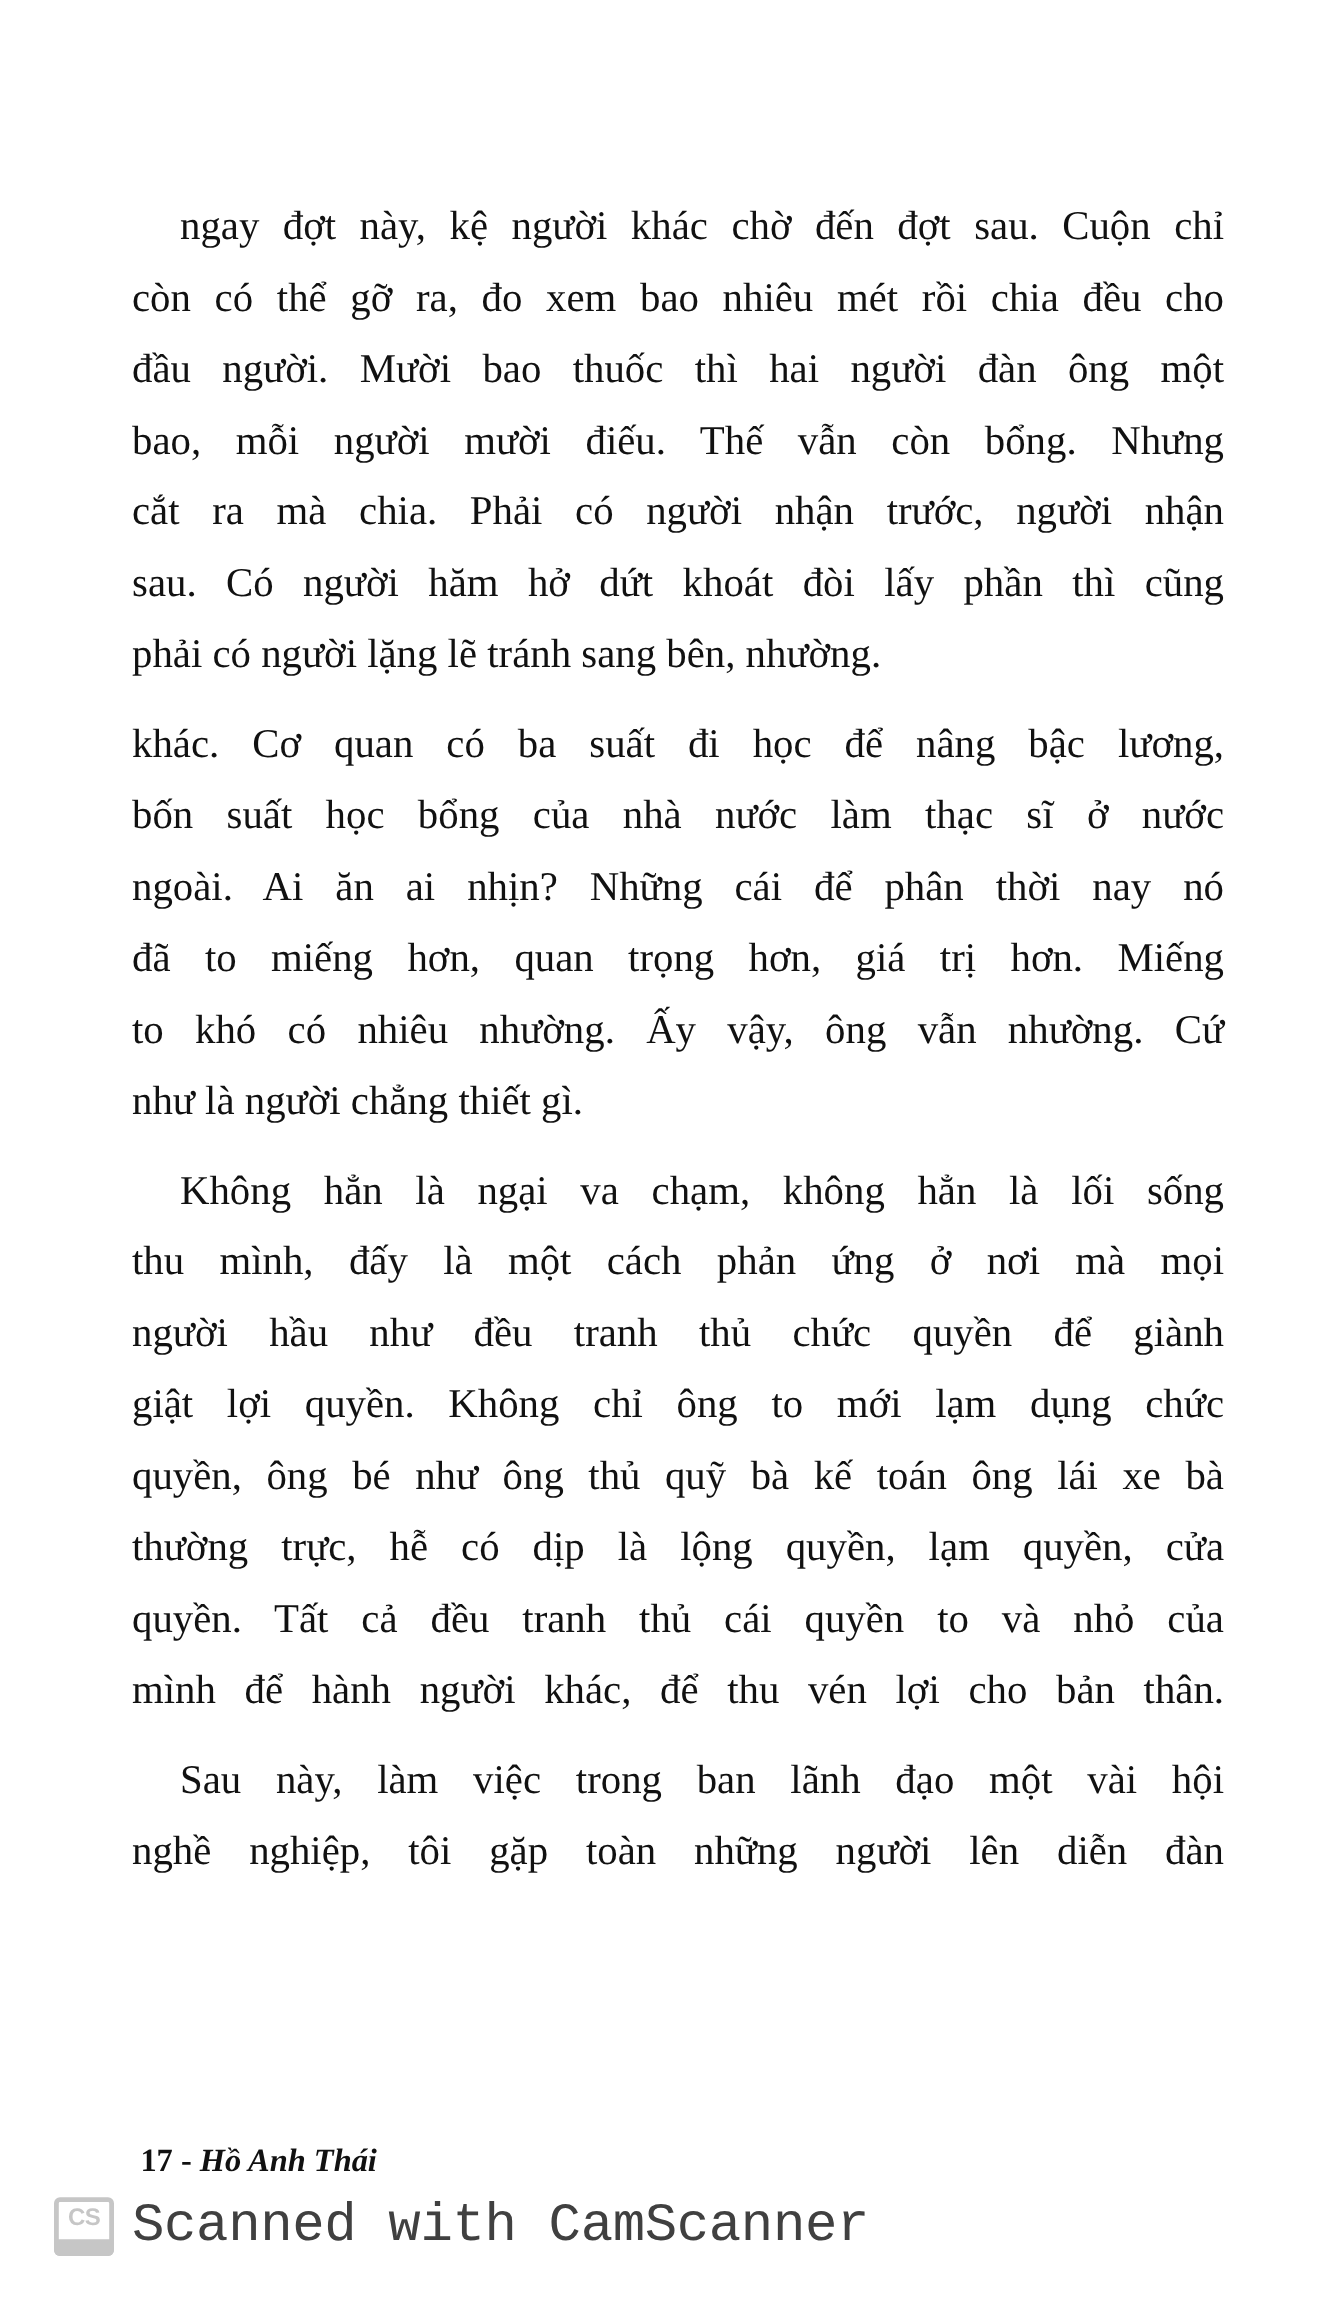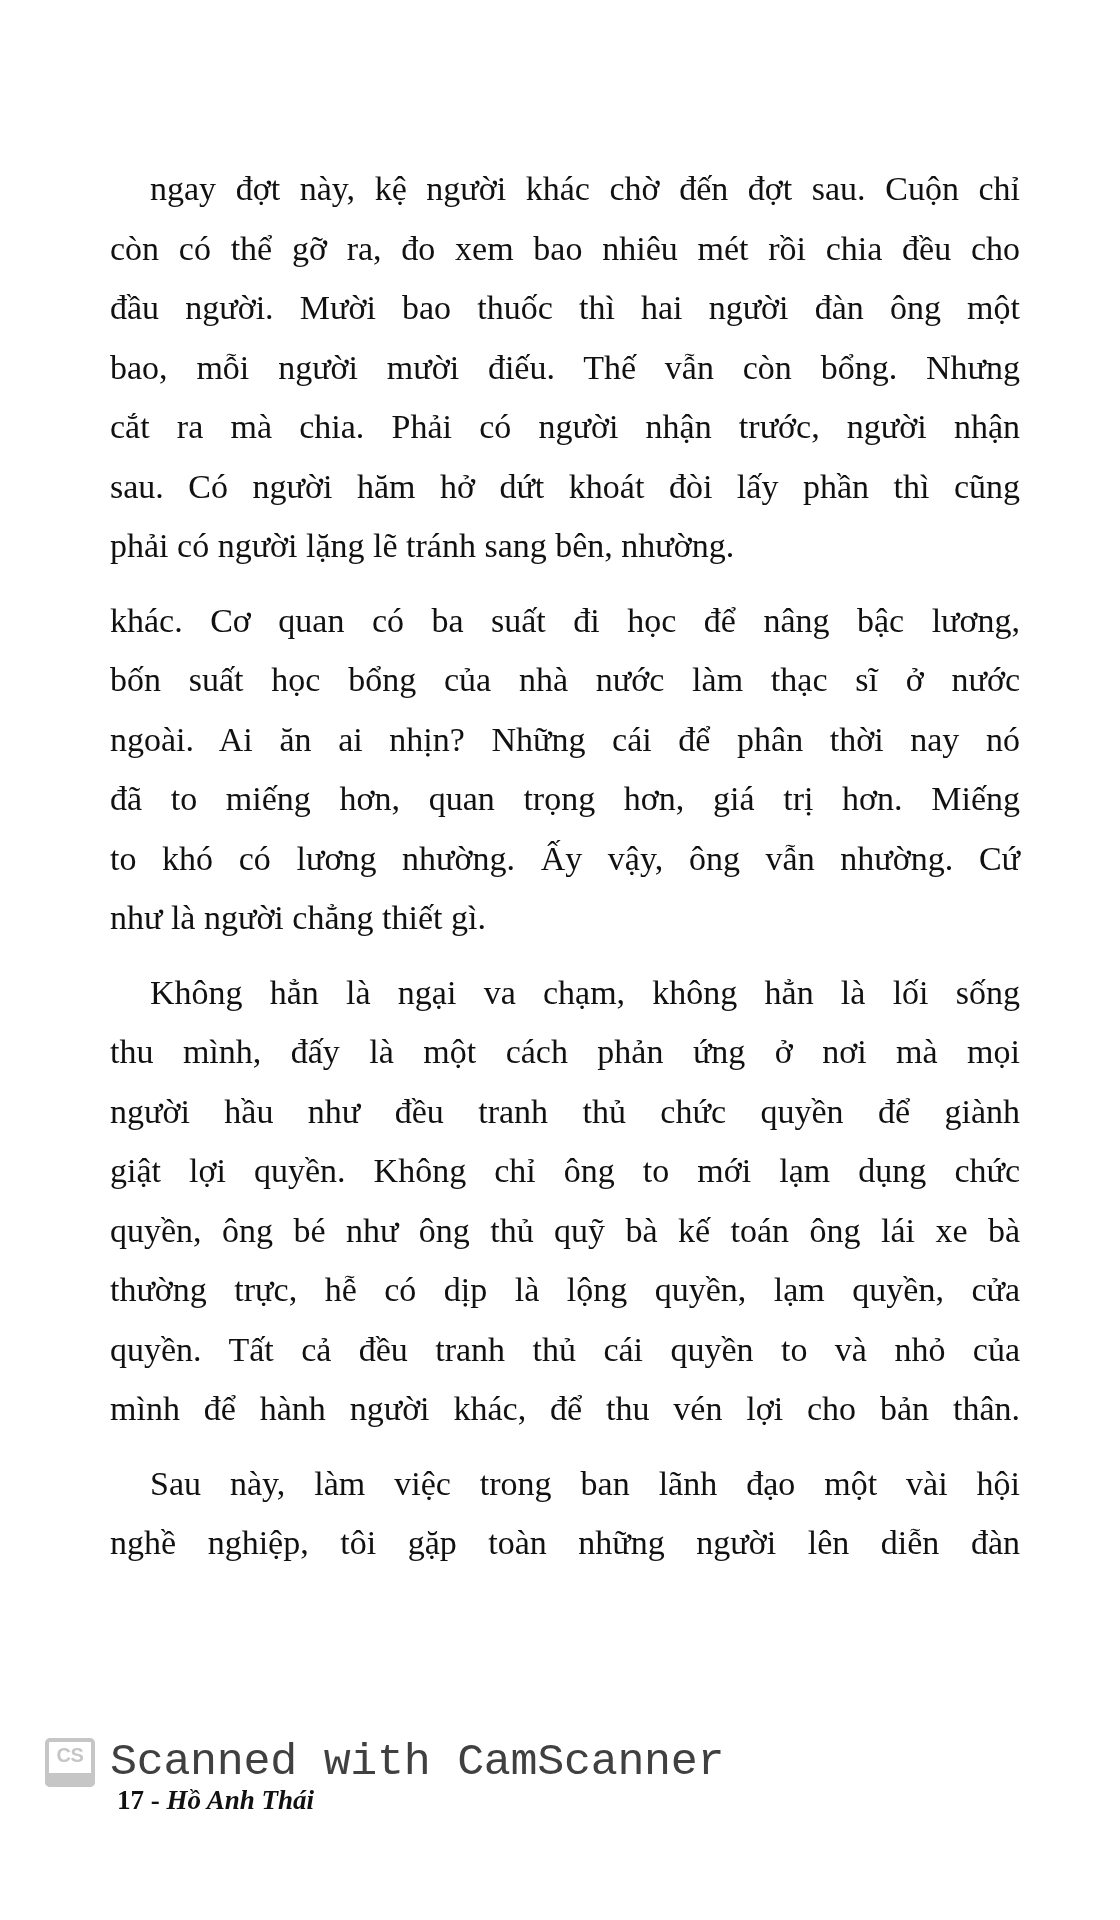--- a/index.html
+++ b/index.html
@@ -49,21 +49,21 @@
     font-weight: bold;
     color: #111111;
     white-space: nowrap;
   }
   .footer .author {
     font-style: italic;
   }
   .watermark {
     position: absolute;
     left: 45px;
-    top: 1737px;
+    top: 1830px;
     height: 50px;
     display: flex;
     align-items: center;
   }
   .cs-logo {
     width: 50px;
     height: 49px;
     box-sizing: border-box;
     border: 4px solid #c6c6c6;
     border-radius: 5px;
@@ -114,21 +114,21 @@
     <span class="line">cắt ra mà chia. Phải có người nhận trước, người nhận</span>
     <span class="line">sau. Có người hăm hở dứt khoát đòi lấy phần thì cũng</span>
     <span class="line last">phải có người lặng lẽ tránh sang bên, nhường.</span>
   </div>
 
   <div class="paragraph">
     <span class="line">khác. Cơ quan có ba suất đi học để nâng bậc lương,</span>
     <span class="line">bốn suất học bổng của nhà nước làm thạc sĩ ở nước</span>
     <span class="line">ngoài. Ai ăn ai nhịn? Những cái để phân thời nay nó</span>
     <span class="line">đã to miếng hơn, quan trọng hơn, giá trị hơn. Miếng</span>
-    <span class="line">to khó có lương nhường. Ấy vậy, ông vẫn nhường. Cứ</span>
+    <span class="line">to khó có nhiêu nhường. Ấy vậy, ông vẫn nhường. Cứ</span>
     <span class="line last">như là người chẳng thiết gì.</span>
   </div>
 
   <div class="paragraph">
     <span class="line first">Không hẳn là ngại va chạm, không hẳn là lối sống</span>
     <span class="line">thu mình, đấy là một cách phản ứng ở nơi mà mọi</span>
     <span class="line">người hầu như đều tranh thủ chức quyền để giành</span>
     <span class="line">giật lợi quyền. Không chỉ ông to mới lạm dụng chức</span>
     <span class="line">quyền, ông bé như ông thủ quỹ bà kế toán ông lái xe bà</span>
     <span class="line">thường trực, hễ có dịp là lộng quyền, lạm quyền, cửa</span>

